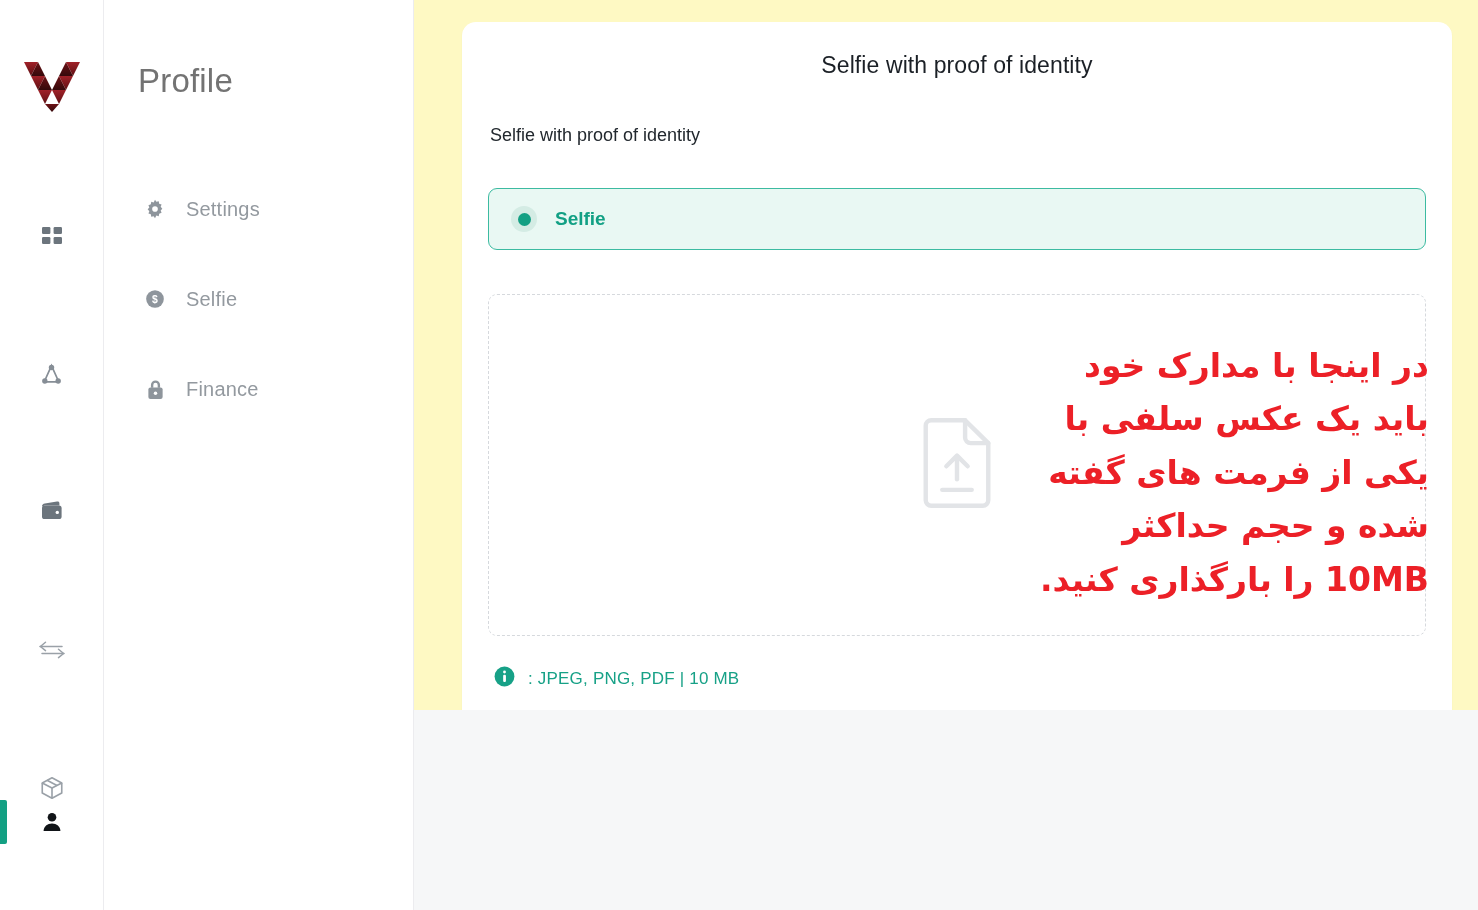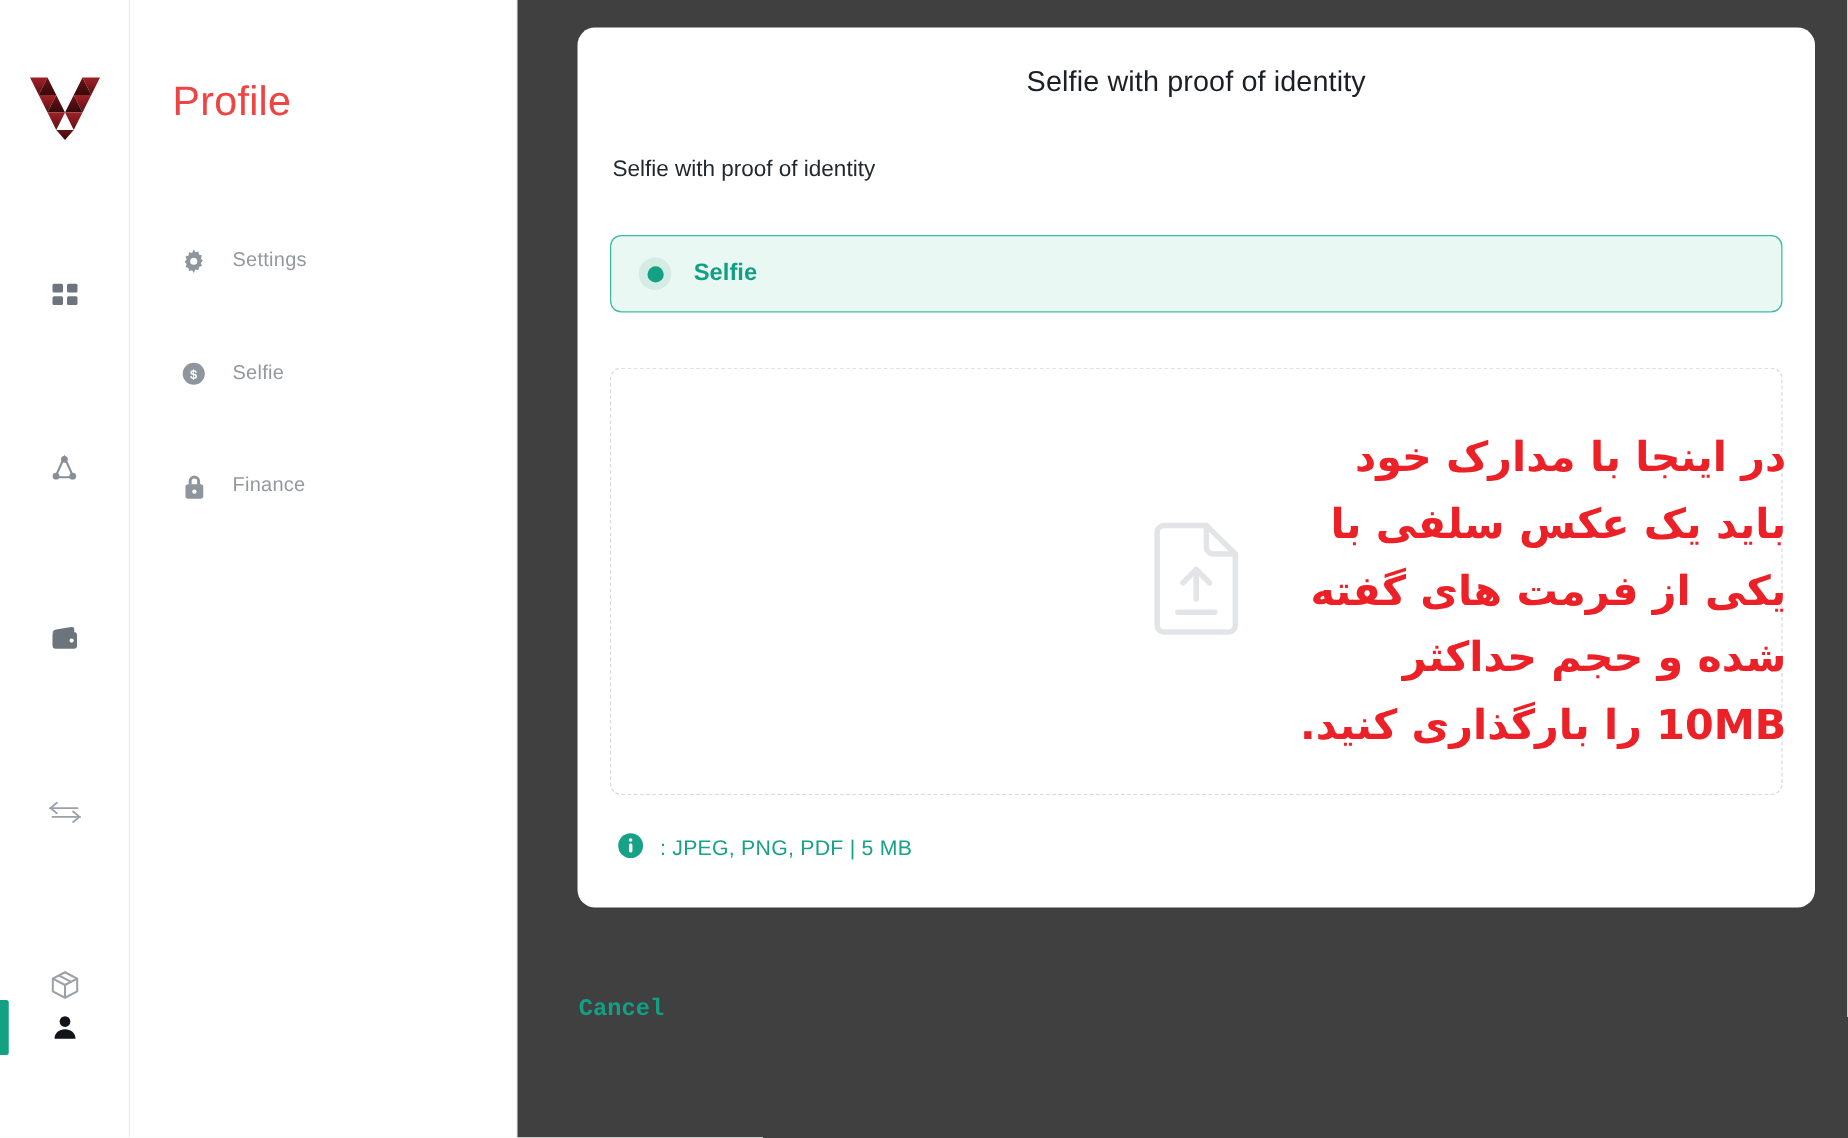--- a/index.html
+++ b/index.html
@@ -95,21 +95,21 @@
     min-width: 310px;
     height: 910px;
     background: #ffffff;
     border-right: 1px solid #ececef;
     padding-top: 62px;
   }
 
   .side-title {
     font-size: 33px;
     font-weight: 400;
-    color: #ef4444;
+    color: #737373;
     padding-left: 34px;
     letter-spacing: .2px;
   }
 
   .side-menu {
     margin-top: 78px;
     padding: 0 16px;
   }
 
   .side-item {
@@ -125,37 +125,37 @@
   .side-item:last-child { margin-bottom: 0; }
 
   .side-item .sicon {
     width: 22px;
     display: flex;
     align-items: center;
     justify-content: center;
   }
 
   .side-item .slabel {
-    font-size: 16px;
+    font-size: 20px;
     color: #93999f;
     letter-spacing: .2px;
   }
 
   .side-item.active {
     background: #e9f9f9;
   }
   .side-item.active .slabel {
     color: #1d2227;
   }
 
   
   .main {
     flex: 1;
-    height: 910px;
-    background: #404040;
+    height: 710px;
+    background: #fef9c3;
     padding: 22px 26px 0 48px;
     overflow: hidden;
   }
 
   .card {
     background: #ffffff;
     border-radius: 14px;
     padding: 30px 26px 34px 26px;
     box-shadow: 0 1px 2px rgba(16,24,40,.04);
   }
@@ -456,21 +456,21 @@
       </div>
 
       <div class="hint">
         <span>
           <svg width="21" height="21" viewBox="0 0 22 22">
             <circle cx="11" cy="11" r="10.4" fill="#17a187"></circle>
             <circle cx="11" cy="6.3" r="1.5" fill="#ffffff"></circle>
             <rect x="9.6" y="9.2" width="2.9" height="7.6" rx="1.2" fill="#ffffff"></rect>
           </svg>
         </span>
-        <span class="hint-text">: JPEG, PNG, PDF | 5 MB</span>
+        <span class="hint-text">: JPEG, PNG, PDF | 10 MB</span>
       </div>
 
     </div>
 
     <div class="actions">
       <button class="btn-cancel">Cancel</button>
     </div>
 
   </div>
 

